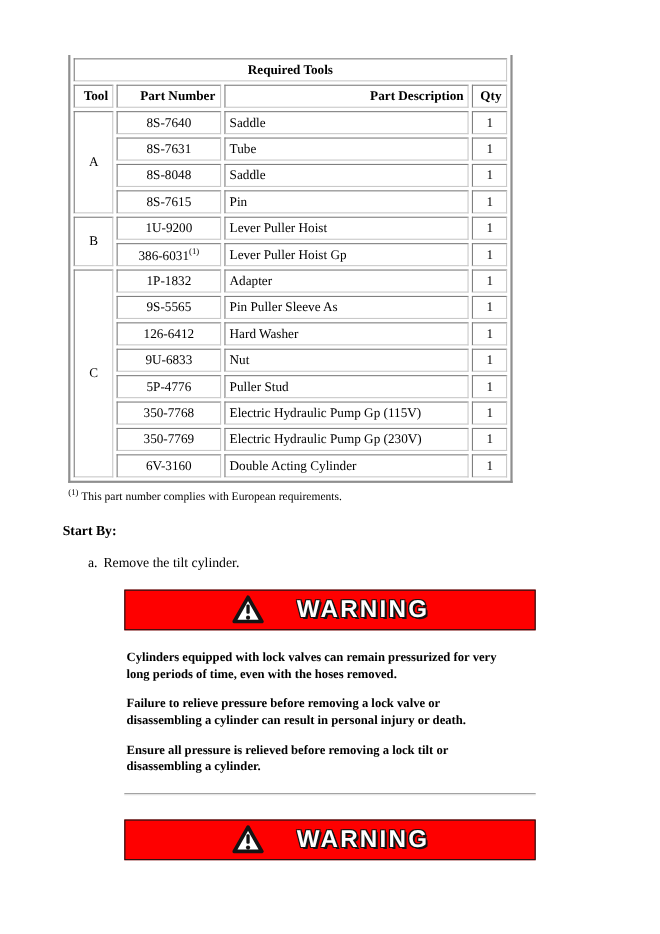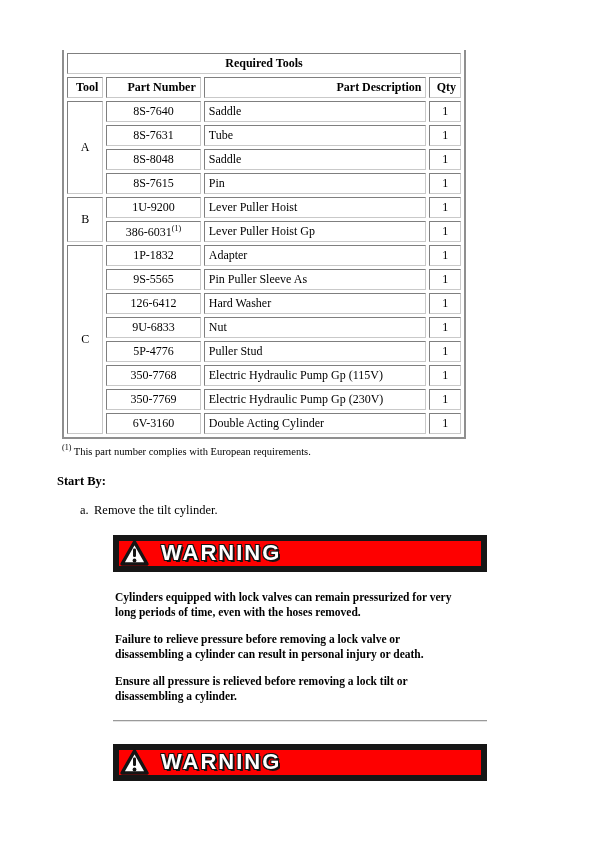--- a/index.html
+++ b/index.html
@@ -39,23 +39,23 @@
   .footnote sup { font-size:8px; }
 
   
   .start-by { margin:17px 0 0 0; font-weight:bold; font-size:12.5px; }
   .step { margin:14px 0 0 23px; font-size:12.5px; }
   .step-label { display:inline-block; width:14px; }
 
   
   .warn-section { margin-left:56px; width:374px; }
   .banner {
-    margin-top:17px; height:37px; border:6px solid #f9a8d4;
+    margin-top:17px; height:37px; border:1px solid #f9a8d4;
     background:#fe0000;
-    display:flex; align-items:center; gap:11px;
+    display:flex; align-items:center; justify-content:center; gap:29px;
   }
   .banner.second { margin-top:22px; }
   .warn-word {
     font-family:"Liberation Sans", sans-serif; font-weight:bold;
     font-size:22px; letter-spacing:2px; color:#ffffff;
     text-shadow:-1px -1px 0 #141414, 1px -1px 0 #141414,
                 -1px 1px 0 #141414, 1px 1px 0 #141414, 2px 2px 0 #141414;
   }
   .tri-icon { display:block; }
   .warn-paras p {

